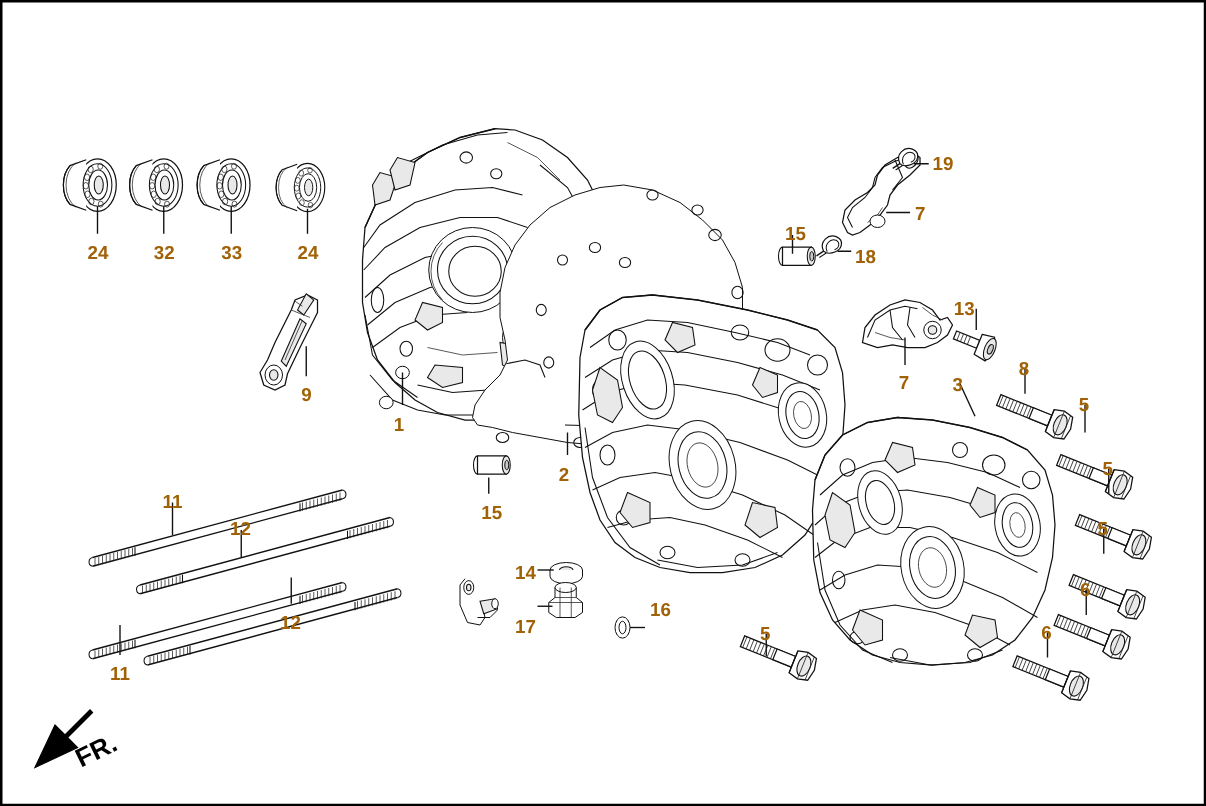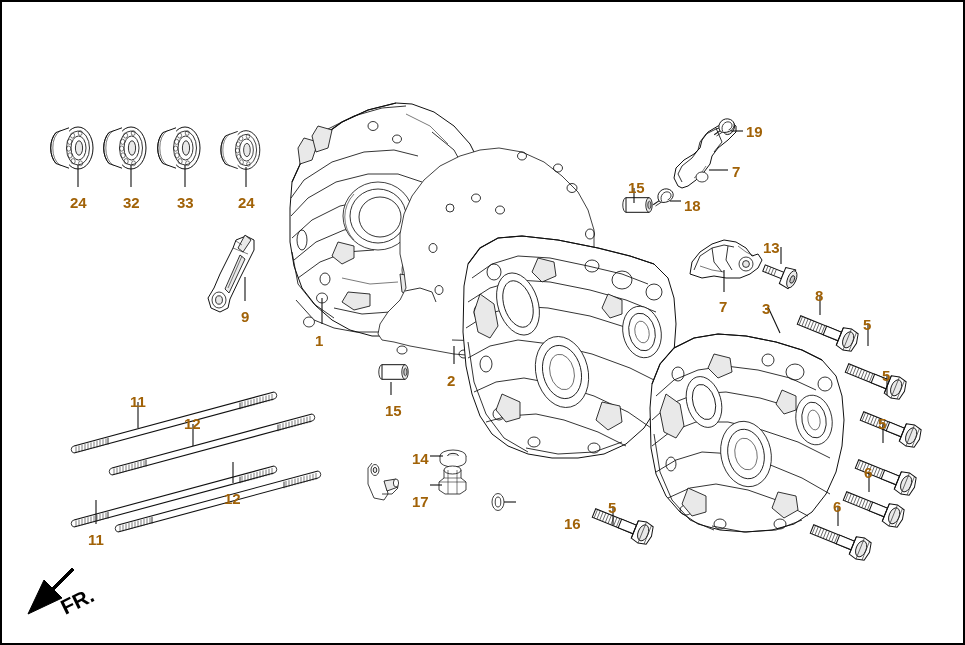--- a/index.html
+++ b/index.html
@@ -446,21 +446,21 @@
       <div class="lbl" style="left: 239px; top: 307px;">9</div>
       <div class="lbl" style="left: 730px; top: 162px;">7</div>
       <div class="lbl" style="left: 128px; top: 392px;">11</div>
       <div class="lbl" style="left: 86px; top: 530px;">11</div>
       <div class="lbl" style="left: 182px; top: 414px;">12</div>
       <div class="lbl" style="left: 222px; top: 489px;">12</div>
       <div class="lbl" style="left: 761px; top: 238px;">13</div>
       <div class="lbl" style="left: 410px; top: 420px; margin-top: 29px;">14</div>
       <div class="lbl" style="left: 626px; top: 178px;">15</div>
       <div class="lbl" style="left: 383px; top: 401px;">15</div>
-      <div class="lbl" style="left: 518px; top: 514px; margin-left: 44px;">16</div>
+      <div class="lbl" style="left: 518px; top: 479px;">16</div>
       <div class="lbl" style="left: 410px; top: 492px;">17</div>
       <div class="lbl" style="left: 682px; top: 196px;">18</div>
       <div class="lbl" style="left: 744px; top: 122px;">19</div>
       <div class="lbl" style="left: 68px; top: 193px;">24</div>
       <div class="lbl" style="left: 121px; top: 193px;">32</div>
       <div class="lbl" style="left: 175px; top: 193px;">33</div>
       <div class="lbl" style="left: 236px; top: 193px;">24</div>
     </div>
 
   <div class="fr-text" style="left:55px;top:596px;">FR.</div>

